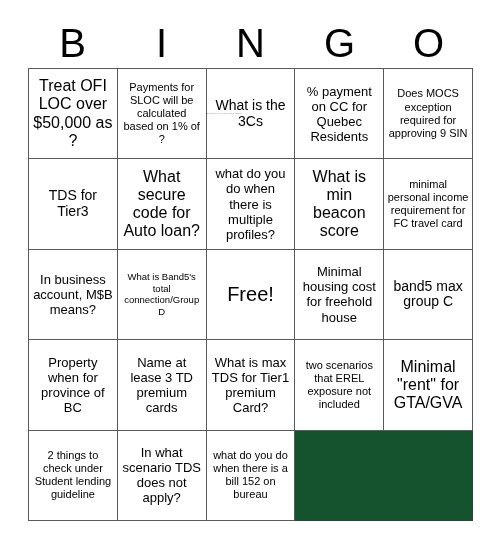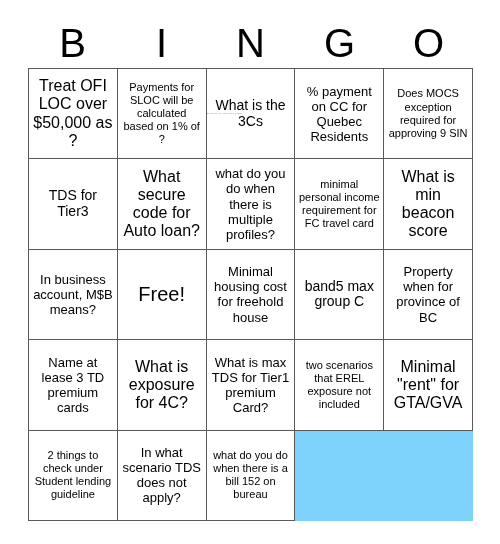--- a/index.html
+++ b/index.html
@@ -51,21 +51,21 @@
     left: 28px;
     top: 68px;
     width: 445px;
     height: 453px;
     border-top: 1px solid #595959;
     border-left: 1px solid #595959;
     box-sizing: border-box;
     display: grid;
     grid-template-columns: repeat(5, 1fr);
     grid-template-rows: repeat(5, 1fr);
-    background: #7dd3fc;
+    background: #14532d;
   }
   .bingo-cell {
     border-right: 1px solid #595959;
     border-bottom: 1px solid #595959;
     box-sizing: border-box;
     display: flex;
     align-items: center;
     justify-content: center;
     text-align: center;
     padding: 2px 3px;
@@ -135,48 +135,48 @@
 
     <div class="bingo-cell fs-xl">
       <span class="cell-text">TDS for Tier3</span>
     </div>
     <div class="bingo-cell fs-l">
       <span class="cell-text">What secure code for Auto loan?</span>
     </div>
     <div class="bingo-cell fs-m">
       <span class="cell-text">what do you do when there is multiple profiles?</span>
     </div>
+    <div class="bingo-cell fs-l">
+      <span class="cell-text">What is min beacon score</span>
+    </div>
     <div class="bingo-cell fs-s">
       <span class="cell-text">minimal personal income requirement for FC travel card</span>
-    </div>
-    <div class="bingo-cell fs-l">
-      <span class="cell-text">What is min beacon score</span>
     </div>
 
     <div class="bingo-cell fs-m">
       <span class="cell-text">In business account, M$B means?</span>
+    </div>
+    <div class="bingo-cell fs-xs">
+      <span class="cell-text">What is Band5's total connection/Group D</span>
     </div>
     <div class="bingo-cell fs-free">
       <span class="cell-text">Free!</span>
     </div>
     <div class="bingo-cell fs-m">
       <span class="cell-text">Minimal housing cost for freehold house</span>
     </div>
     <div class="bingo-cell fs-xl">
       <span class="cell-text">band5 max group C</span>
     </div>
 
     <div class="bingo-cell fs-m">
       <span class="cell-text">Property when for province of BC</span>
     </div>
     <div class="bingo-cell fs-m">
       <span class="cell-text">Name at lease 3 TD premium cards</span>
-    </div>
-    <div class="bingo-cell fs-l">
-      <span class="cell-text">What is exposure for 4C?</span>
     </div>
     <div class="bingo-cell fs-m">
       <span class="cell-text">What is max TDS for Tier1 premium Card?</span>
     </div>
 
     <div class="bingo-cell fs-s">
       <span class="cell-text">two scenarios that EREL exposure not included</span>
     </div>
     <div class="bingo-cell fs-l">
       <span class="cell-text">Minimal "rent" for GTA/GVA</span>

